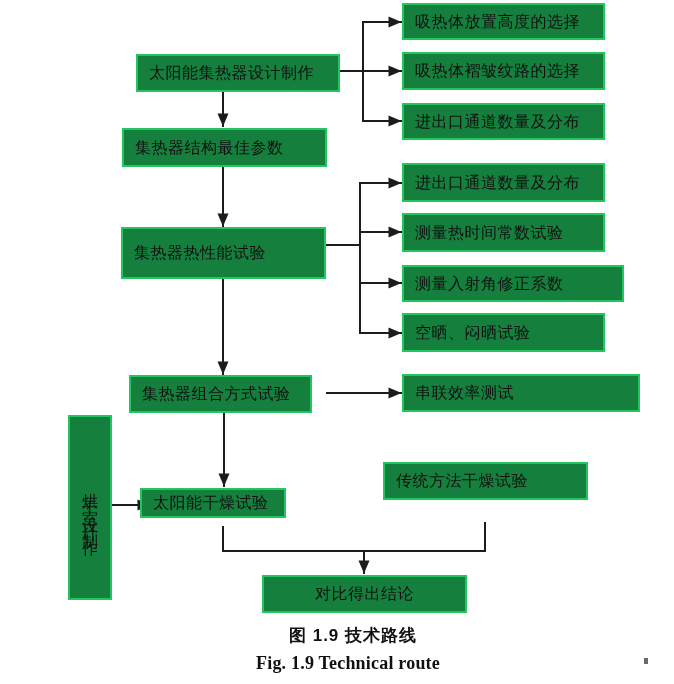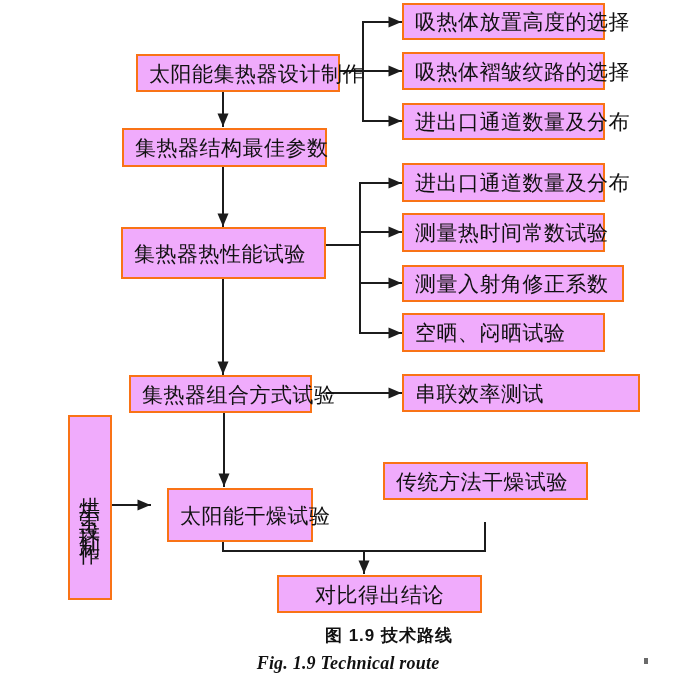--- a/index.html
+++ b/index.html
@@ -4,39 +4,39 @@
 <style>
   html,body { margin:0; padding:0; background:#ffffff; }
   .page {
     position:relative; width:674px; height:684px; background:#ffffff;
     font-family:"Liberation Sans","DejaVu Sans",sans-serif; color:#111111;
     overflow:hidden;
   }
   svg.wires { position:absolute; left:0; top:0; width:674px; height:684px; }
   .box {
     position:absolute; box-sizing:border-box;
-    border:2px solid #f97316; background:#f0abfc;
+    border:2px solid #22c55e; background:#15803d;
     display:flex; align-items:center;
     padding:0 4px 0 11px;
-    font-size:21px; letter-spacing:0.5px; white-space:nowrap;
+    font-size:16px; letter-spacing:0.5px; white-space:nowrap;
     line-height:1;
   }
-  .box.center { justify-content:center; padding:7px;margin-left:15px; }
+  .box.center { justify-content:center; padding:7px; }
   .box.vbox {
     writing-mode:vertical-lr; text-orientation:upright;
     justify-content:center; padding:0; letter-spacing:8px;
   }
   .cap-zh {
     position:absolute; left:253px; top:624px; width:200px;
-    text-align:right; font-weight:bold; font-size:17px; letter-spacing:1px;
+    text-align:center; font-weight:bold; font-size:17px; letter-spacing:1px;
   }
   .cap-en {
     position:absolute; left:198px; top:653px; width:300px;
     text-align:center; font-weight:bold; font-size:18px;
-    font-family:"Liberation Serif","DejaVu Serif",serif; letter-spacing:0.2px;font-style:italic;
+    font-family:"Liberation Serif","DejaVu Serif",serif; letter-spacing:0.2px;
   }
   .stray { position:absolute; left:644px; top:658px; width:4px; height:6px; background:#6a6a6a; }
 </style>
 </head>
 <body>
 
 <div class="page">
 
   <svg class="wires" viewBox="0 0 674 684" xmlns="http://www.w3.org/2000/svg">
     <defs>
@@ -71,21 +71,21 @@
       <path d="M223,551 H485"></path>
       <path d="M364,551 V573" marker-end="url(#ah)"></path>
     </g>
   </svg>
 
   <div class="box" style="left:136px;top:54px;width:204px;height:38px">太阳能集热器设计制作</div>
   <div class="box" style="left:122px;top:128px;width:205px;height:39px">集热器结构最佳参数</div>
   <div class="box" style="left:121px;top:227px;width:205px;height:52px">集热器热性能试验</div>
   <div class="box" style="left:129px;top:375px;width:183px;height:38px">集热器组合方式试验</div>
   <div class="box vbox" style="left:68px;top:415px;width:44px;height:185px">烘干室设计制作</div>
-  <div class="box" style="left:167px;top:488px;width:146px;height:54px">太阳能干燥试验</div>
+  <div class="box" style="left:140px;top:488px;width:146px;height:30px">太阳能干燥试验</div>
   <div class="box" style="left:383px;top:462px;width:205px;height:38px">传统方法干燥试验</div>
   <div class="box center" style="left:262px;top:575px;width:205px;height:38px">对比得出结论</div>
 
   <div class="box" style="left:402px;top:3px;width:203px;height:37px">吸热体放置高度的选择</div>
   <div class="box" style="left:402px;top:103px;width:203px;height:37px">进出口通道数量及分布</div>
   <div class="box" style="left:402px;top:52px;width:203px;height:38px">吸热体褶皱纹路的选择</div>
 
   <div class="box" style="left:402px;top:163px;width:203px;height:39px">进出口通道数量及分布</div>
   <div class="box" style="left:402px;top:213px;width:203px;height:39px">测量热时间常数试验</div>
   <div class="box" style="left:402px;top:265px;width:222px;height:37px">测量入射角修正系数</div>

